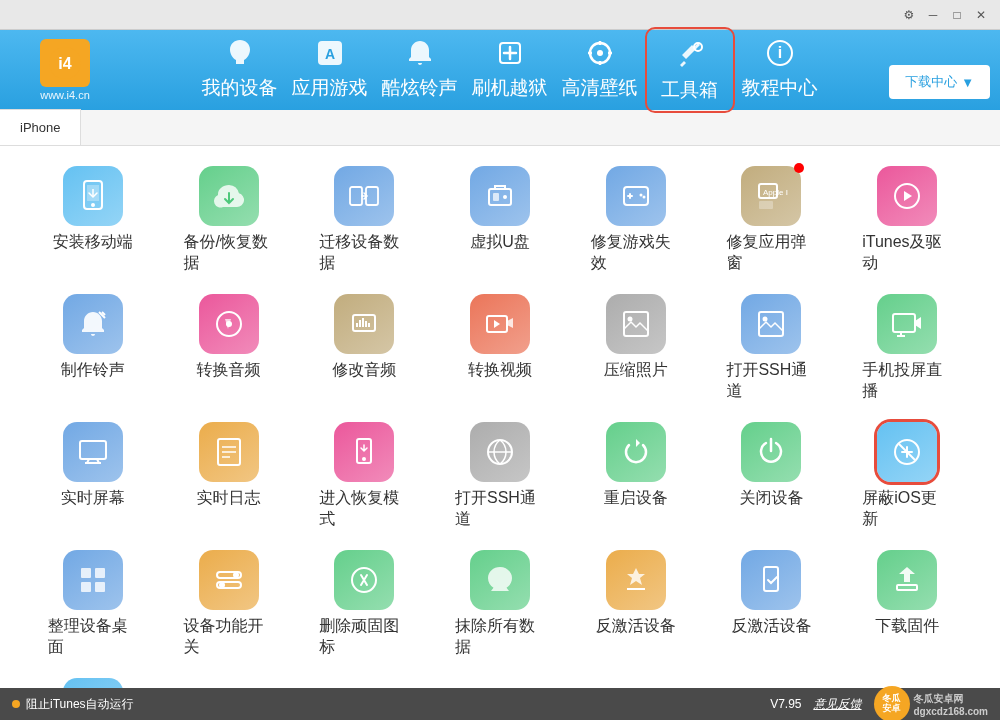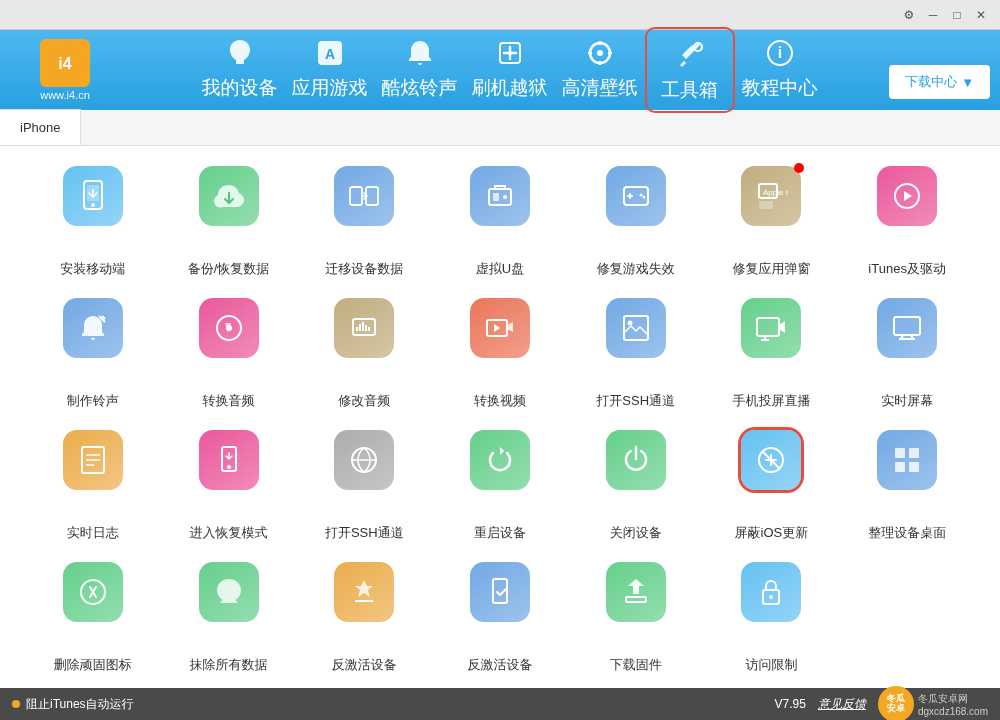--- a/index.html
+++ b/index.html
@@ -116,21 +116,21 @@
       display: flex; align-items: center; justify-content: center;
       font-size: 28px;
       margin-bottom: 6px;
       position: relative;
     }
     .tool-icon .badge {
       position: absolute; top: -3px; right: -3px;
       width: 10px; height: 10px;
       background: red; border-radius: 50%;
     }
-    .tool-label { font-size: 13px; color: #333; text-align: center; margin-top: 28px; }
+    .tool-label { font-size: 16px; color: #333; text-align: left; }
     .tool-item.selected .tool-icon {
       box-shadow: 0 0 0 3px #e74c3c;
     }
 
     
     .statusbar {
       height: 32px;
       background: #4a4a4a;
       display: flex; align-items: center;
       justify-content: space-between;
@@ -367,20 +367,31 @@
       <svg width="34" height="34" viewBox="0 0 34 34">
             <rect x="4" y="9" width="20" height="16" rx="2" fill="none" stroke="white" stroke-width="2"></rect>
             <path d="M24 14l6-3v10l-6-3v-4z" fill="white" opacity="0.8"></path>
             <path d="M11 13l6 4-6 4v-8z" fill="white"></path>
           </svg>
 
     </div>
     <div class="tool-label">转换视频</div>
   </div>
       <div class="tool-item">
+    <div class="tool-icon" style="background: linear-gradient(145deg, #a0a0a0dd, #a0a0a099); ">
+      <svg width="34" height="34" viewBox="0 0 34 34">
+            <rect x="5" y="5" width="24" height="24" rx="2" fill="none" stroke="white" stroke-width="2"></rect>
+            <path d="M5 22l7-7 5 5 4-4 8 8" stroke="white" stroke-width="1.5" fill="none"></path>
+            <circle cx="11" cy="12" r="2.5" fill="white"></circle>
+          </svg>
+
+    </div>
+    <div class="tool-label">压缩照片</div>
+  </div>
+      <div class="tool-item">
     <div class="tool-icon" style="background: linear-gradient(145deg, #5c9be0dd, #5c9be099); ">
       <svg width="34" height="34" viewBox="0 0 34 34">
             <rect x="5" y="5" width="24" height="24" rx="2" fill="none" stroke="white" stroke-width="2"></rect>
             <path d="M5 22l7-7 5 5 4-4 8 8" stroke="white" stroke-width="1.5" fill="none"></path>
             <circle cx="11" cy="12" r="2.5" fill="white"></circle>
           </svg>
 
     </div>
     <div class="tool-label">打开SSH通道</div>
   </div>
@@ -477,20 +488,32 @@
     <div class="tool-icon" style="background: linear-gradient(145deg, #5c9be0dd, #5c9be099); ">
       <svg width="34" height="34" viewBox="0 0 34 34">
             <rect x="5" y="5" width="10" height="10" rx="1" fill="white" opacity="0.8"></rect>
             <rect x="19" y="5" width="10" height="10" rx="1" fill="white" opacity="0.8"></rect>
             <rect x="5" y="19" width="10" height="10" rx="1" fill="white" opacity="0.8"></rect>
             <rect x="19" y="19" width="10" height="10" rx="1" fill="white" opacity="0.8"></rect>
           </svg>
 
     </div>
     <div class="tool-label">整理设备桌面</div>
+  </div>
+      <div class="tool-item">
+    <div class="tool-icon" style="background: linear-gradient(145deg, #e8a030dd, #e8a03099); ">
+      <svg width="34" height="34" viewBox="0 0 34 34">
+            <rect x="5" y="9" width="24" height="6" rx="3" fill="none" stroke="white" stroke-width="2"></rect>
+            <circle cx="24" cy="12" r="3" fill="white"></circle>
+            <rect x="5" y="19" width="24" height="6" rx="3" fill="none" stroke="white" stroke-width="2"></rect>
+            <circle cx="10" cy="22" r="3" fill="white"></circle>
+          </svg>
+
+    </div>
+    <div class="tool-label">设备功能开关</div>
   </div>
       <div class="tool-item">
     <div class="tool-icon" style="background: linear-gradient(145deg, #4dc87add, #4dc87a99); ">
       <svg width="34" height="34" viewBox="0 0 34 34">
             <circle cx="17" cy="17" r="12" fill="none" stroke="white" stroke-width="2"></circle>
             <path d="M14 12l6 10M20 12l-6 10" stroke="white" stroke-width="2" stroke-linecap="round"></path>
           </svg>
 
     </div>
     <div class="tool-label">删除顽固图标</div>
@@ -551,19 +574,19 @@
 <div class="statusbar" style="position:relative;">
   <div class="statusbar-left">
     <div class="status-dot"></div>
     <span>阻止iTunes自动运行</span>
   </div>
   <div class="statusbar-right">
     <span>V7.95</span>
     <span style="cursor:pointer; text-decoration:underline;font-style:italic;">意见反馈</span>
     <div style="display:flex; align-items:center; gap:4px;">
       <div style="width:36px;height:36px;background:#f5a623;border-radius:50%;display:flex;align-items:center;justify-content:center;font-size:9px;color:white;font-weight:bold;line-height:1.1;text-align:center;">冬瓜<br>安卓</div>
-      <div style="font-size:10px;color:#ccc;">
+      <div style="font-size:10px;color:#ccc;font-weight:bold;">
         <div>冬瓜安卓网</div>
         <div>dgxcdz168.com</div>
       </div>
     </div>
   </div>
 </div>
 
 </body></html>

